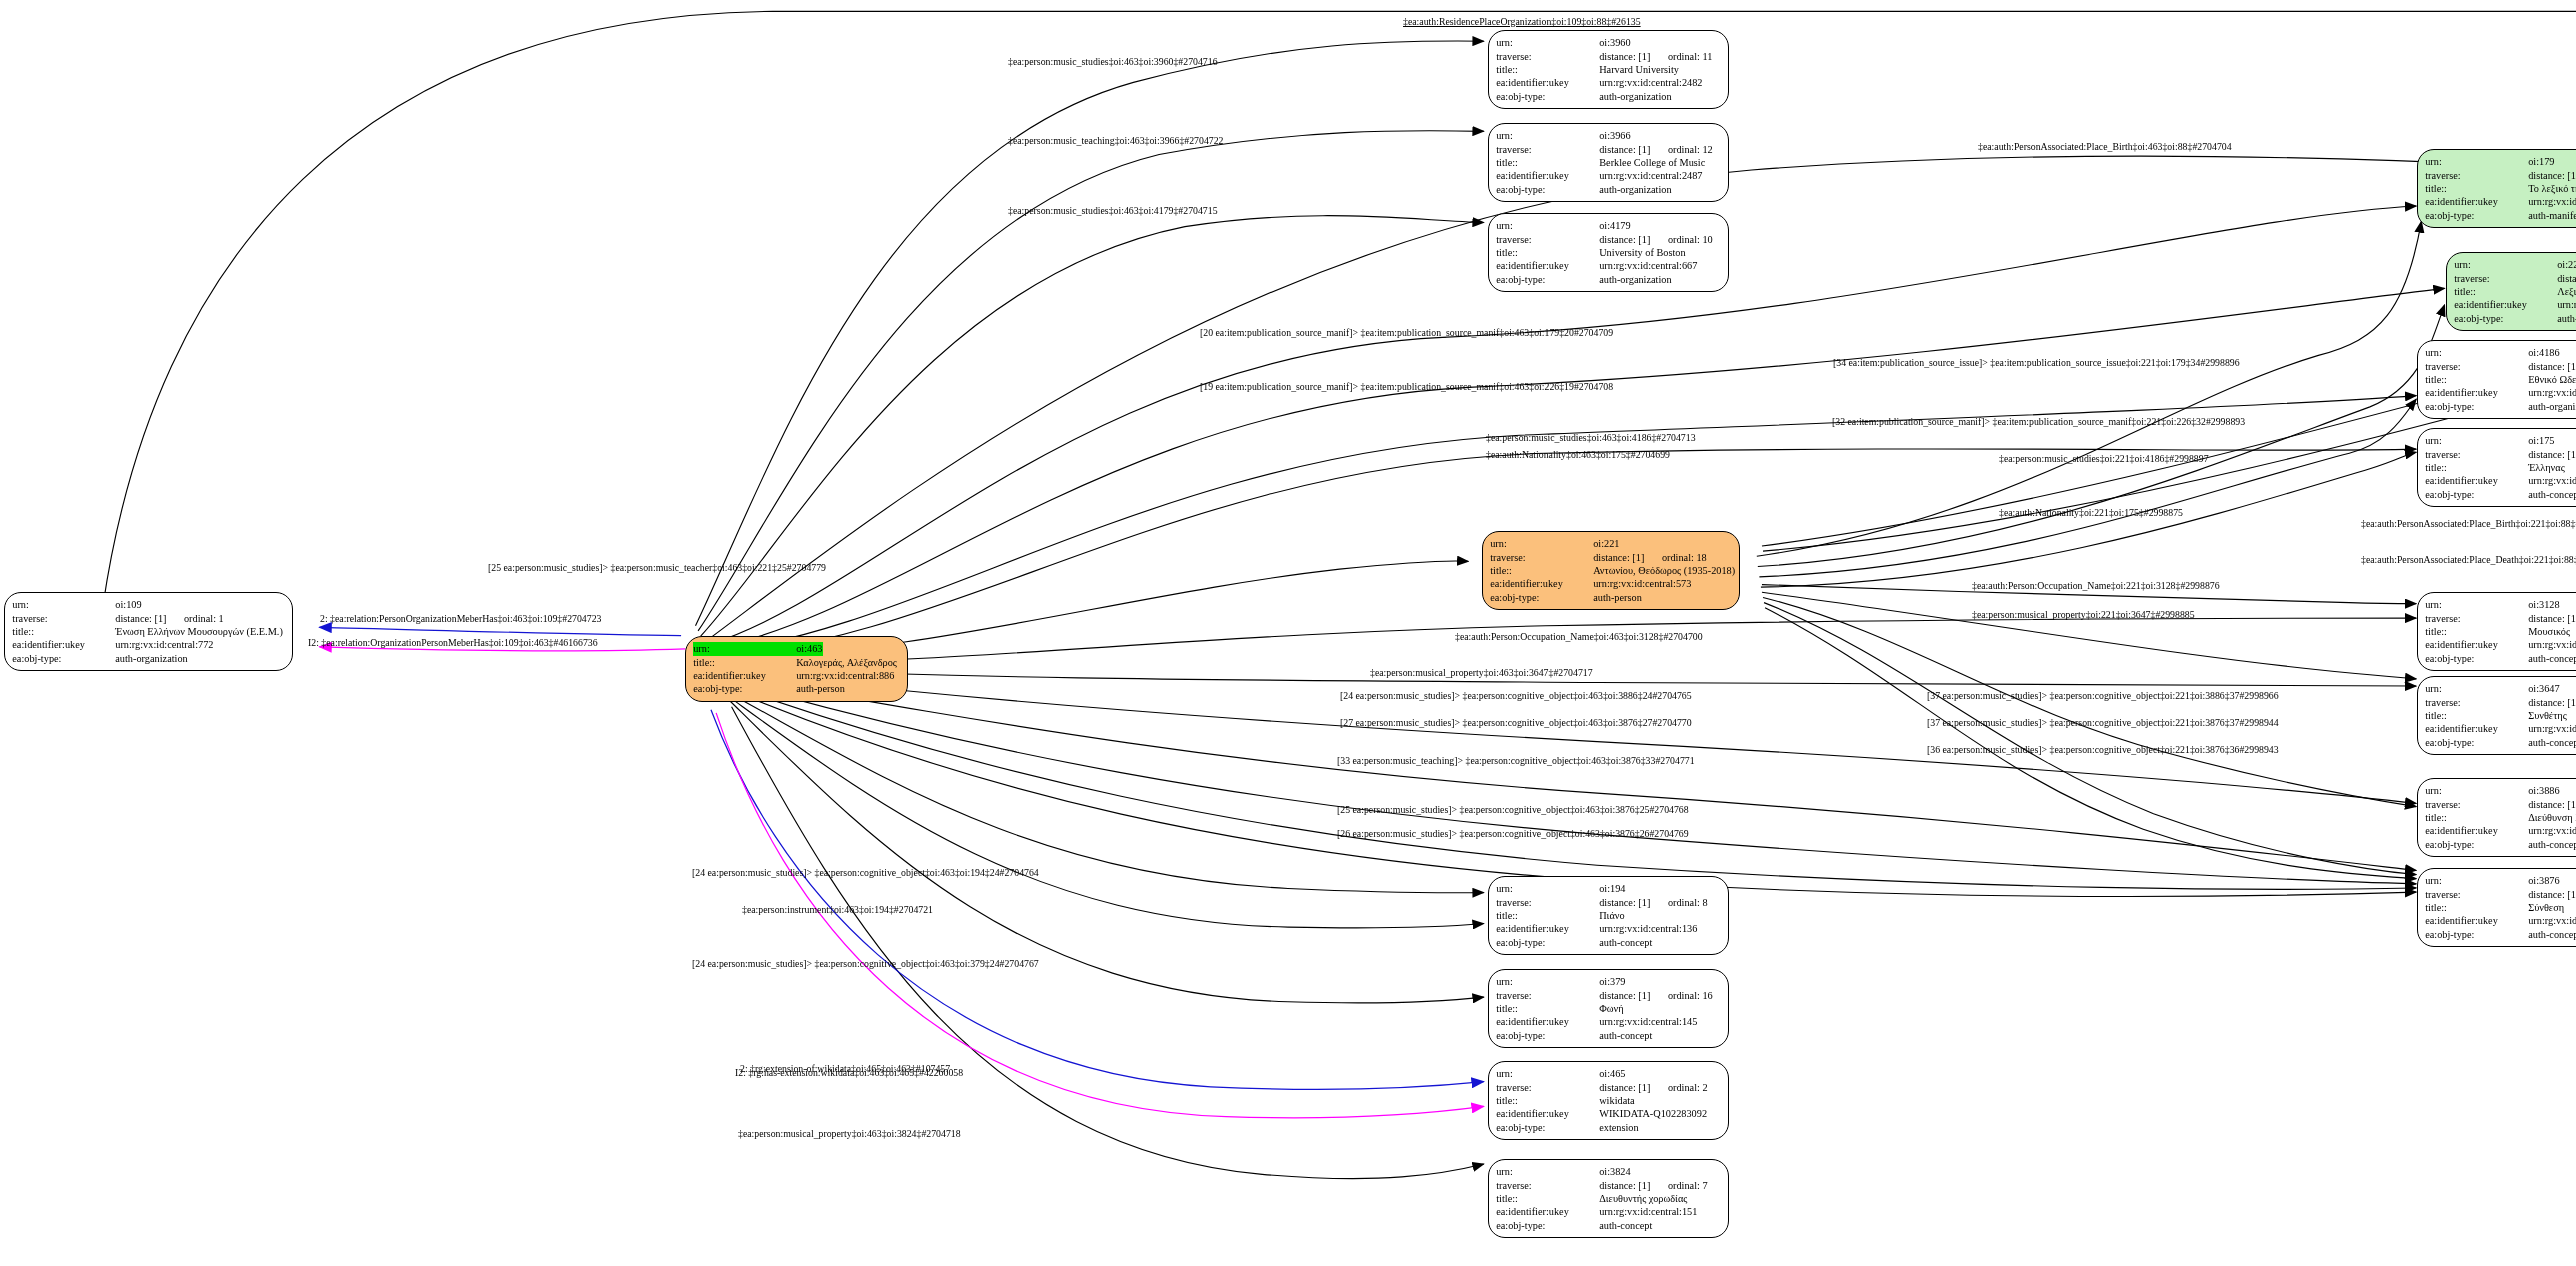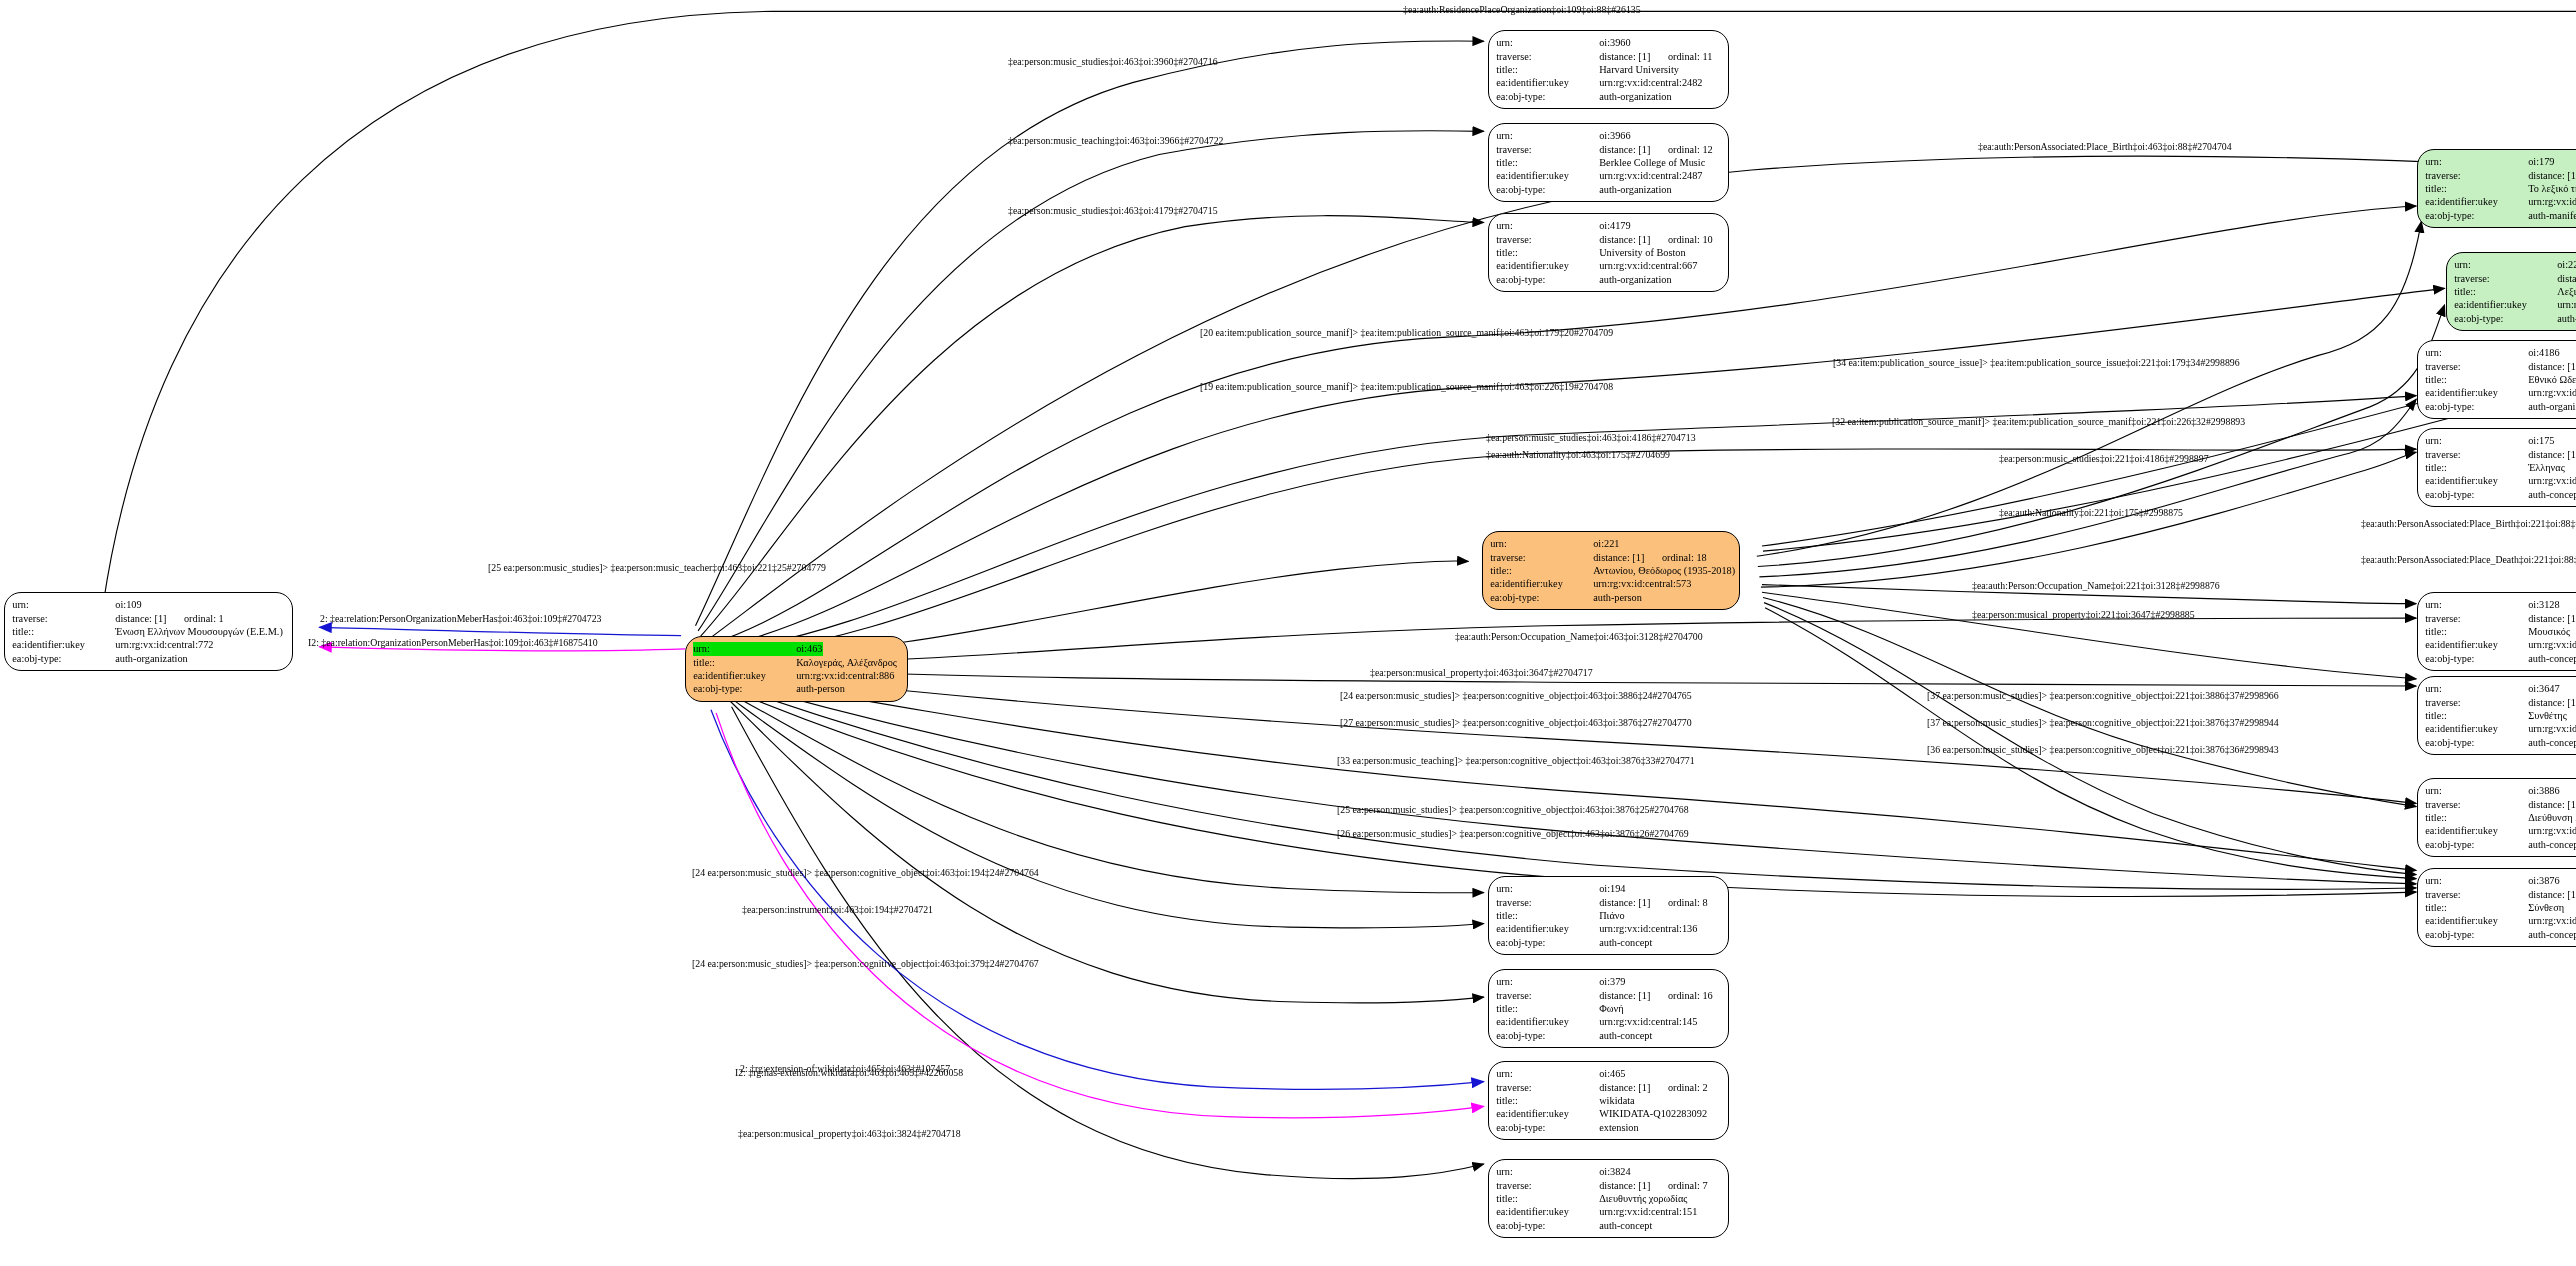--- a/index.html
+++ b/index.html
@@ -530,21 +530,21 @@
     <div class="row">
         <span class="k">ea:identifier:ukey</span>
         <span class="v">urn:rg:vx:id:central:151</span>
       </div>
     <div class="row">
         <span class="k">ea:obj-type:</span>
         <span class="v">auth-concept</span>
       </div>
   </div>
 
-  <div class="elabel" style="left:1403px;top:4px;">‡ea:auth:ResidencePlaceOrganization‡oi:109‡oi:88‡#26135</div>
+  <div class="elabel" style="left:1403px;top:16px;text-decoration:underline;">‡ea:auth:ResidencePlaceOrganization‡oi:109‡oi:88‡#26135</div>
   <div class="elabel" style="left:1008px;top:56px;">‡ea:person:music_studies‡oi:463‡oi:3960‡#2704716</div>
   <div class="elabel" style="left:1008px;top:135px;">‡ea:person:music_teaching‡oi:463‡oi:3966‡#2704722</div>
   <div class="elabel" style="left:1008px;top:205px;">‡ea:person:music_studies‡oi:463‡oi:4179‡#2704715</div>
   <div class="elabel" style="left:1978px;top:141px;">‡ea:auth:PersonAssociated:Place_Birth‡oi:463‡oi:88‡#2704704</div>
 
   <div class="elabel" style="left:1200px;top:327px;">[20 ea:item:publication_source_manif]&gt; ‡ea:item:publication_source_manif‡oi:463‡oi:179‡20#2704709</div>
   <div class="elabel" style="left:1833px;top:357px;text-align:right;">[34 ea:item:publication_source_issue]&gt; ‡ea:item:publication_source_issue‡oi:221‡oi:179‡34#2998896</div>
   <div class="elabel" style="left:1200px;top:381px;">[19 ea:item:publication_source_manif]&gt; ‡ea:item:publication_source_manif‡oi:463‡oi:226‡19#2704708</div>
   <div class="elabel" style="left:1832px;top:416px;">[32 ea:item:publication_source_manif]&gt; ‡ea:item:publication_source_manif‡oi:221‡oi:226‡32#2998893</div>
   <div class="elabel" style="left:1486px;top:432px;">‡ea:person:music_studies‡oi:463‡oi:4186‡#2704713</div>
@@ -566,18 +566,18 @@
   <div class="elabel" style="left:1337px;top:755px;">[33 ea:person:music_teaching]&gt; ‡ea:person:cognitive_object‡oi:463‡oi:3876‡33#2704771</div>
   <div class="elabel" style="left:1337px;top:804px;">[25 ea:person:music_studies]&gt; ‡ea:person:cognitive_object‡oi:463‡oi:3876‡25#2704768</div>
   <div class="elabel" style="left:1337px;top:828px;">[26 ea:person:music_studies]&gt; ‡ea:person:cognitive_object‡oi:463‡oi:3876‡26#2704769</div>
   <div class="elabel" style="left:692px;top:867px;">[24 ea:person:music_studies]&gt; ‡ea:person:cognitive_object‡oi:463‡oi:194‡24#2704764</div>
   <div class="elabel" style="left:742px;top:904px;">‡ea:person:instrument‡oi:463‡oi:194‡#2704721</div>
   <div class="elabel" style="left:692px;top:958px;">[24 ea:person:music_studies]&gt; ‡ea:person:cognitive_object‡oi:463‡oi:379‡24#2704767</div>
   <div class="elabel" style="left:740px;top:1063px;">2: ‡rg:extension-of:wikidata‡oi:465‡oi:463‡#107457</div>
   <div class="elabel" style="left:735px;top:1067px;">I2: ‡rg:has-extension:wikidata‡oi:463‡oi:465‡#42260058</div>
   <div class="elabel" style="left:738px;top:1128px;">‡ea:person:musical_property‡oi:463‡oi:3824‡#2704718</div>
   <div class="elabel" style="left:320px;top:613px;">2: ‡ea:relation:PersonOrganizationMeberHas‡oi:463‡oi:109‡#2704723</div>
-  <div class="elabel" style="left:308px;top:637px;">I2: ‡ea:relation:OrganizationPersonMeberHas‡oi:109‡oi:463‡#16875410</div>
+  <div class="elabel" style="left:308px;top:637px;">I2: ‡ea:relation:OrganizationPersonMeberHas‡oi:109‡oi:463‡#46166736</div>
 
   <div class="footer" style="left:1543px;top:1280px;">root: 463 nodes count: 19</div>
 
 </div>
 
 
 </body></html>

